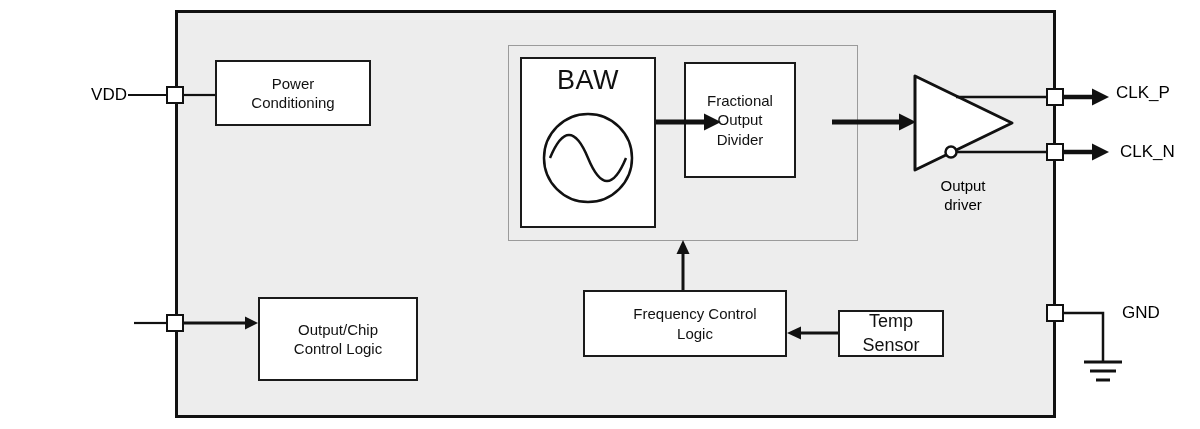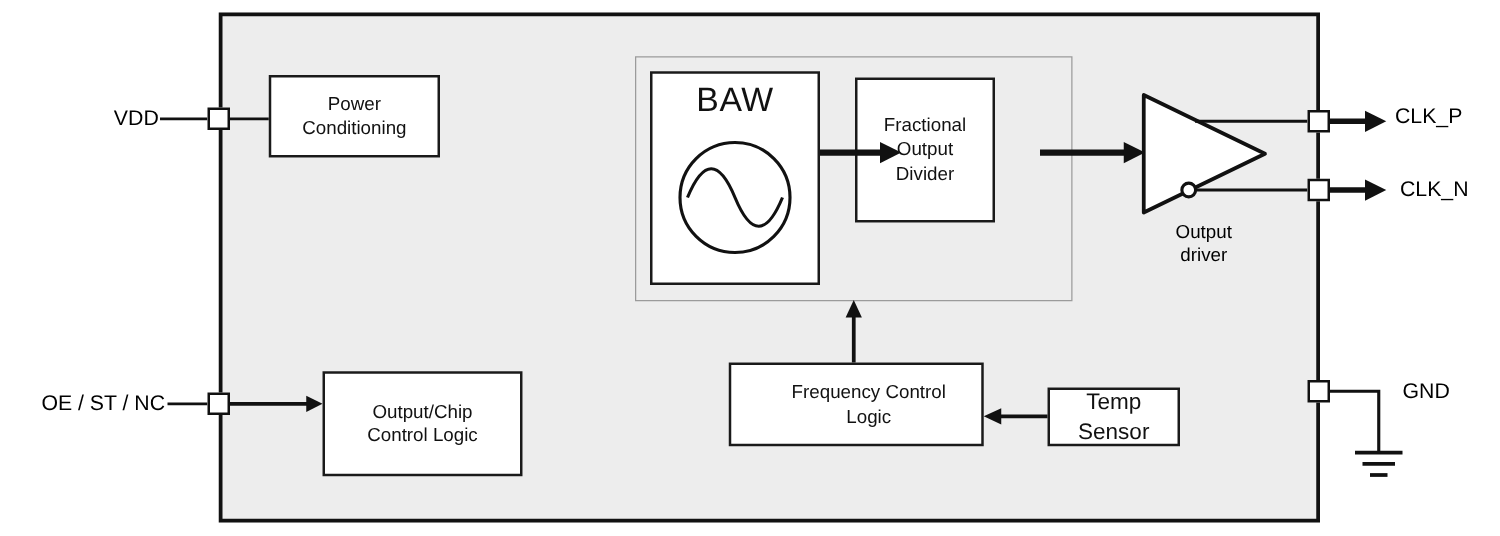--- a/index.html
+++ b/index.html
@@ -39,21 +39,21 @@
     align-items: center;
     justify-content: center;
     text-align: center;
     font-size: 15px;
     line-height: 1.3;
     white-space: pre-line;
     z-index: 3;
     color: #111;
   }
 
-  .block.power    { left: 215px; top: 60px;  width: 137px; height: 66px; }
+  .block.power    { left: 215px; top: 60px;  width: 156px; height: 66px; }
   .block.baw      { left: 520px; top: 57px;  width: 136px; height: 171px;
                     align-items: flex-start; font-size: 27px; padding-top: 4px; letter-spacing: 0.5px; }
   .block.fod      { left: 684px; top: 62px;  width: 112px; height: 116px; }
   .block.occl     { left: 258px; top: 297px; width: 160px; height: 84px; }
   .block.fcl      { left: 583px; top: 290px; width: 204px; height: 67px; padding-left: 20px; }
   .block.temp     { left: 838px; top: 310px; width: 106px; height: 47px; font-size: 18px; }
 
   .pin {
     position: absolute;
     width: 18px; height: 18px;
@@ -182,21 +182,20 @@
     </g>
   </svg>
 
   <div class="pin vdd"></div>
   <div class="pin oe"></div>
   <div class="pin clkp"></div>
   <div class="pin clkn"></div>
   <div class="pin gnd"></div>
 
   <div class="label vdd">VDD</div>
-  <div class="label oe">OE / ST / NC</div>
   <div class="label clkp">CLK_P</div>
   <div class="label clkn">CLK_N</div>
   <div class="label gnd">GND</div>
 
   <div class="label drv">Output
 driver</div>
 
 </div>
 
 </body></html>

